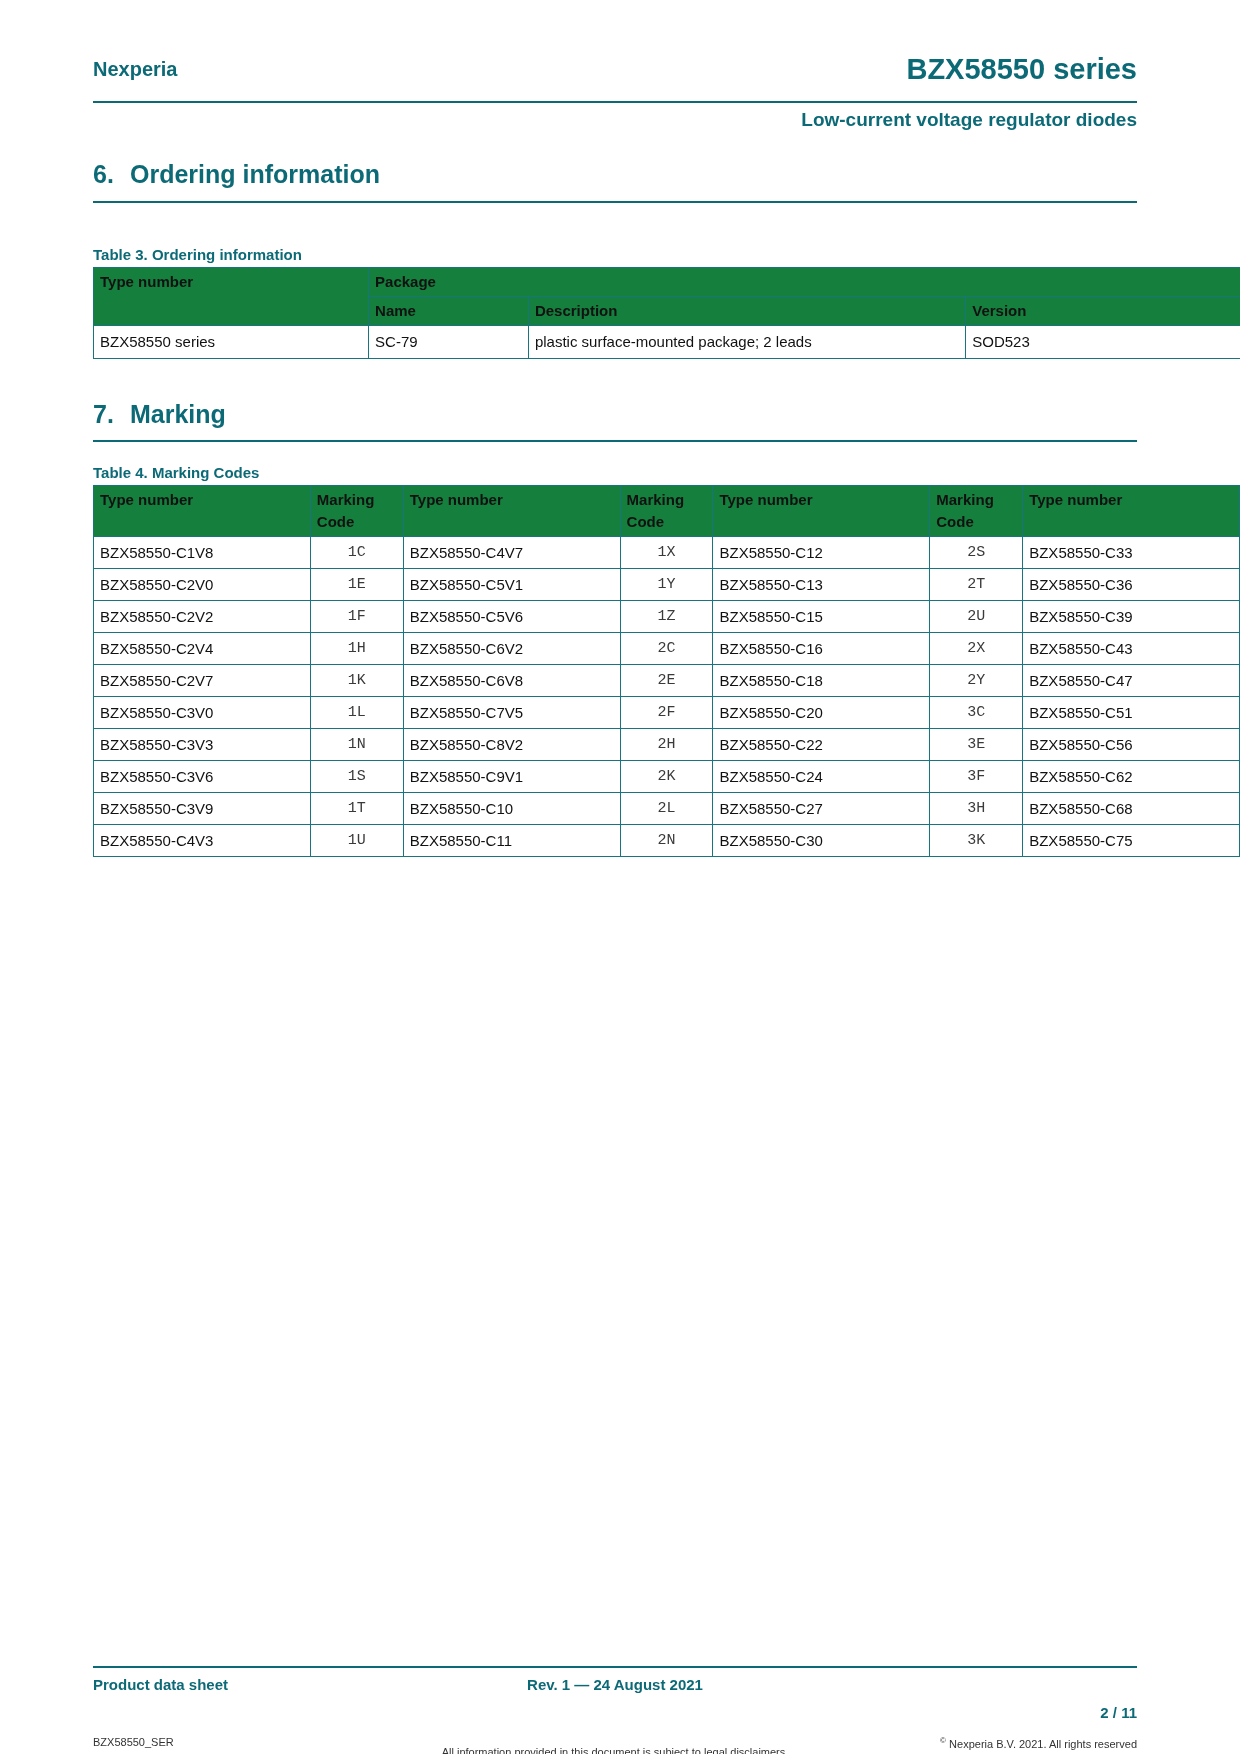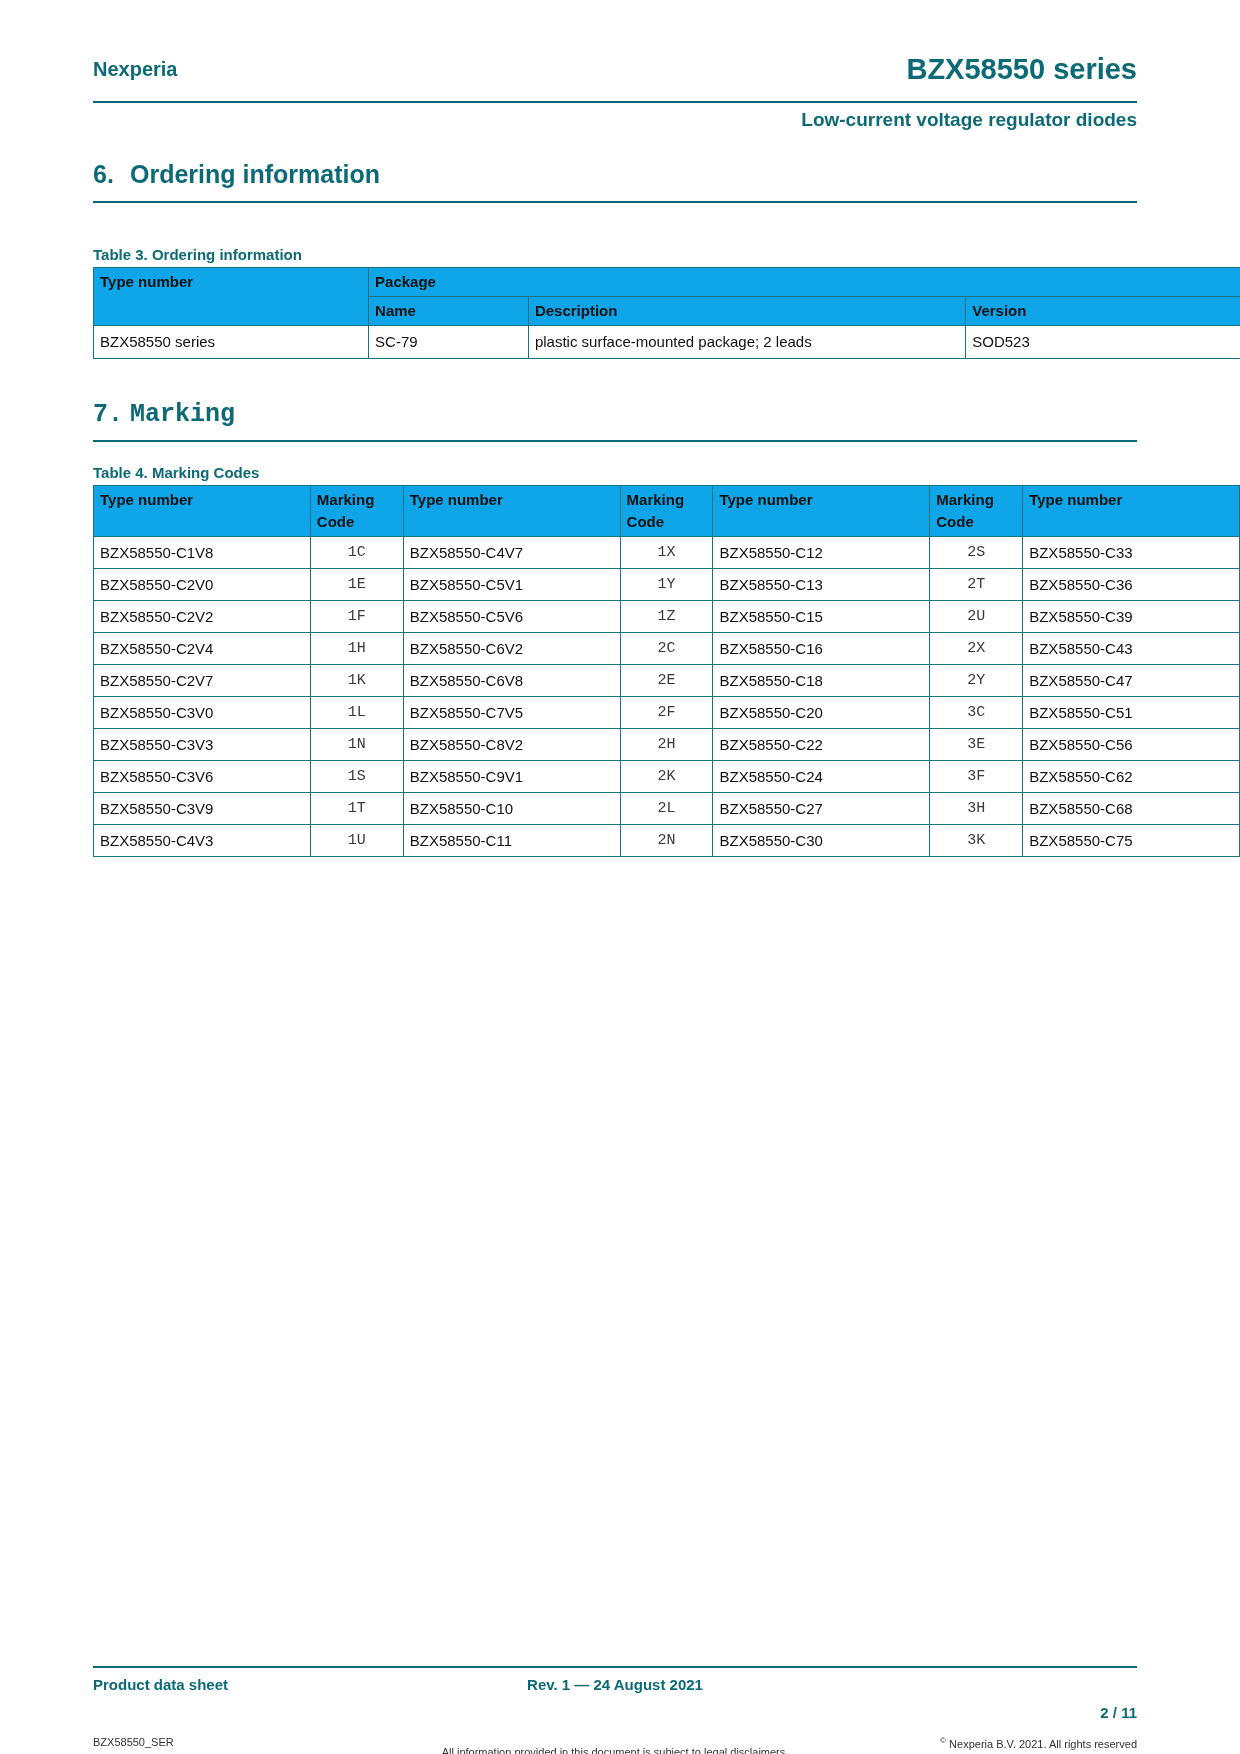--- a/index.html
+++ b/index.html
@@ -22,21 +22,21 @@
   
   .sec-h { font-size:25px; font-weight:bold; color:#0c6a77; margin:0; }
   .sec-num { display:inline-block; min-width:37px; }
   .sec-rule { height:2px; background:#0c6a77; }
   .tbl-caption { font-size:15px; font-weight:bold; color:#0c6a77; }
 
   
   table.dt { border-collapse:collapse; width:100%; table-layout:fixed; }
   table.dt th, table.dt td { border:1px solid #18747f; overflow:hidden; }
   table.dt th {
-    background:#0ea5e9; text-align:left; vertical-align:top;
+    background:#15803d; text-align:left; vertical-align:top;
     font-size:15px; font-weight:bold; padding:3px 6px; line-height:1.45;
   }
   table.dt td { font-size:15px; padding:4px 6px; vertical-align:middle; background:#fff; }
   #ordering-table td { height:24px; }
   #marking-table td { height:23px; }
   td.mc { font-family:"Liberation Mono", monospace; font-size:14px; color:#3a3a3a;text-align:center; }
 
   
   .ft-small { top:1736px; font-size:11px; color:#333; height:14px; }
   .ft-small .left  { position:absolute; left:0; }
@@ -88,21 +88,21 @@
     <tbody>
       <tr>
         <td>BZX58550 series</td>
         <td>SC-79</td>
         <td>plastic surface-mounted package; 2 leads</td>
         <td>SOD523</td>
       </tr>
     </tbody>
   </table>
 
-  <h2 class="abs sec-h" style="top:400px;font-family:Liberation Mono, monospace;">
+  <h2 class="abs sec-h" style="top:400px;">
     <span class="sec-num">7.</span><span>Marking</span>
   </h2>
   <div class="abs sec-rule" style="top:440px;"></div>
   <div class="abs tbl-caption" style="top:464px;">Table 4. Marking Codes</div>
 
   <table class="abs dt" id="marking-table" style="top:485px;">
     <colgroup>
       <col style="width:17.5%">
         <col style="width:7.5%">
       <col style="width:17.5%">

